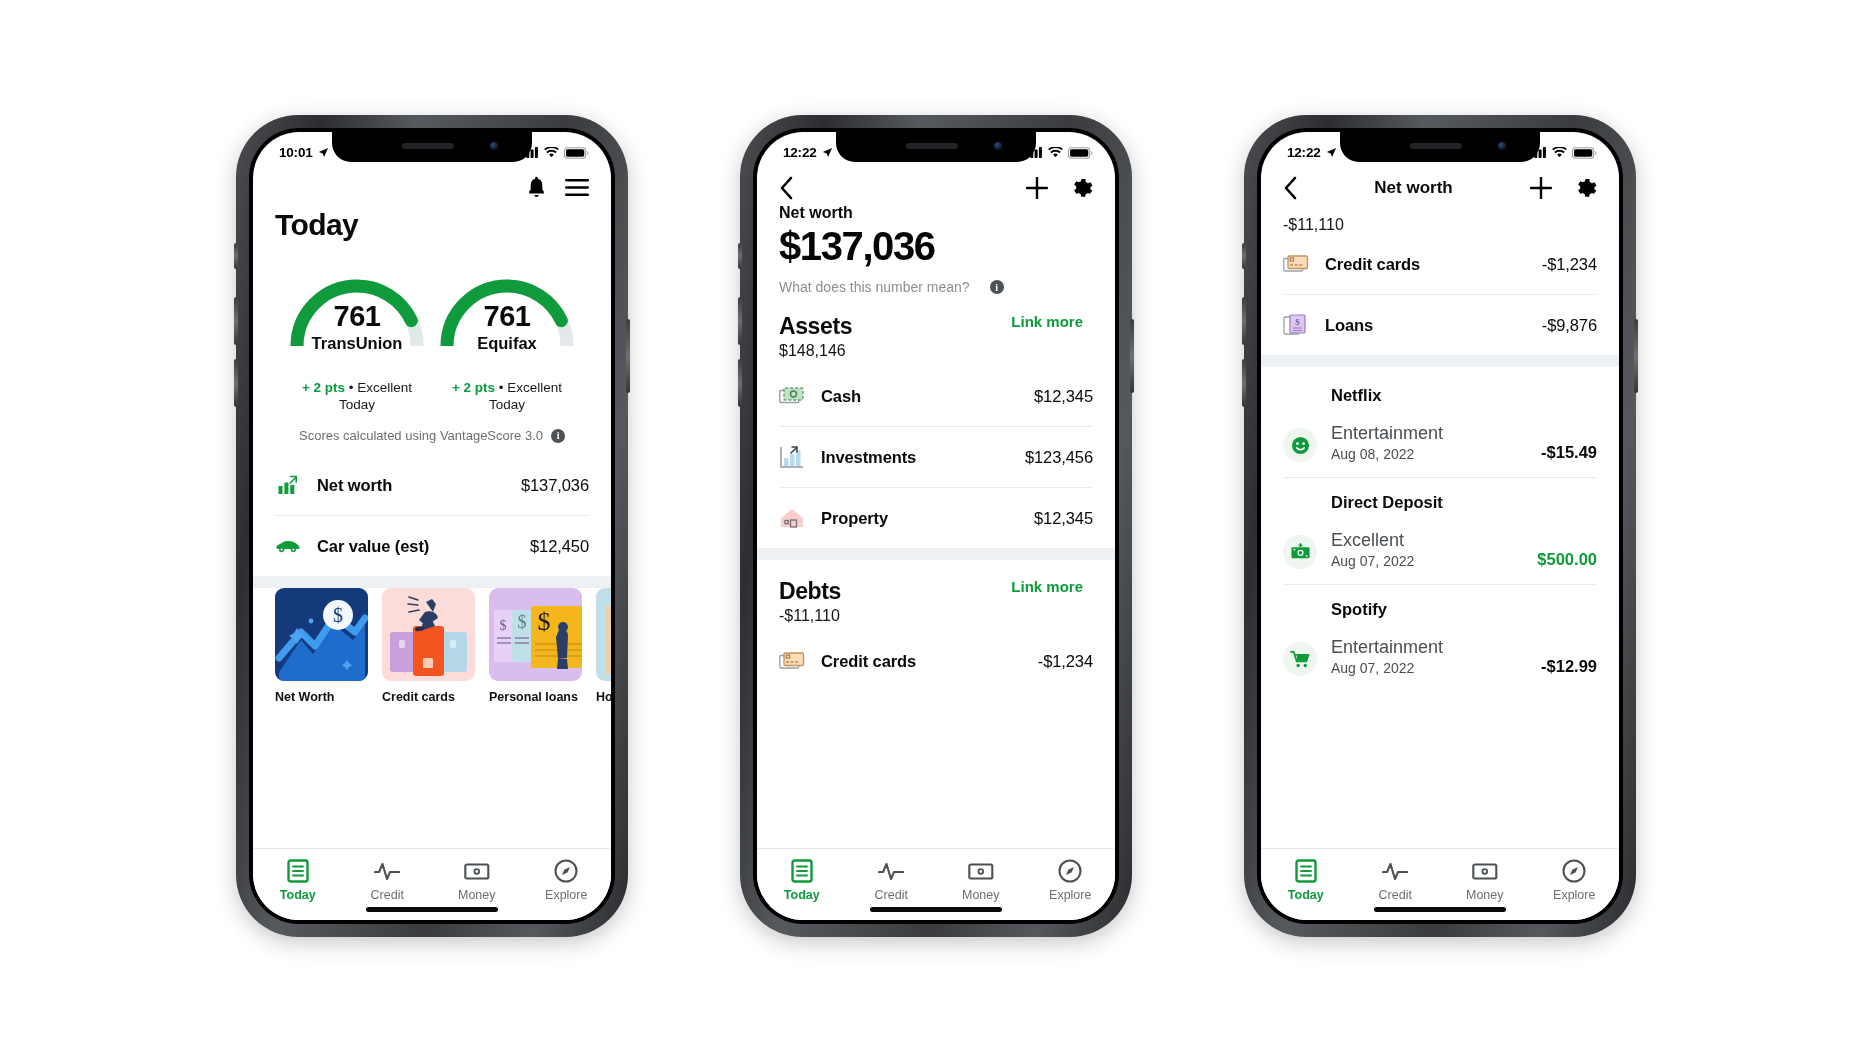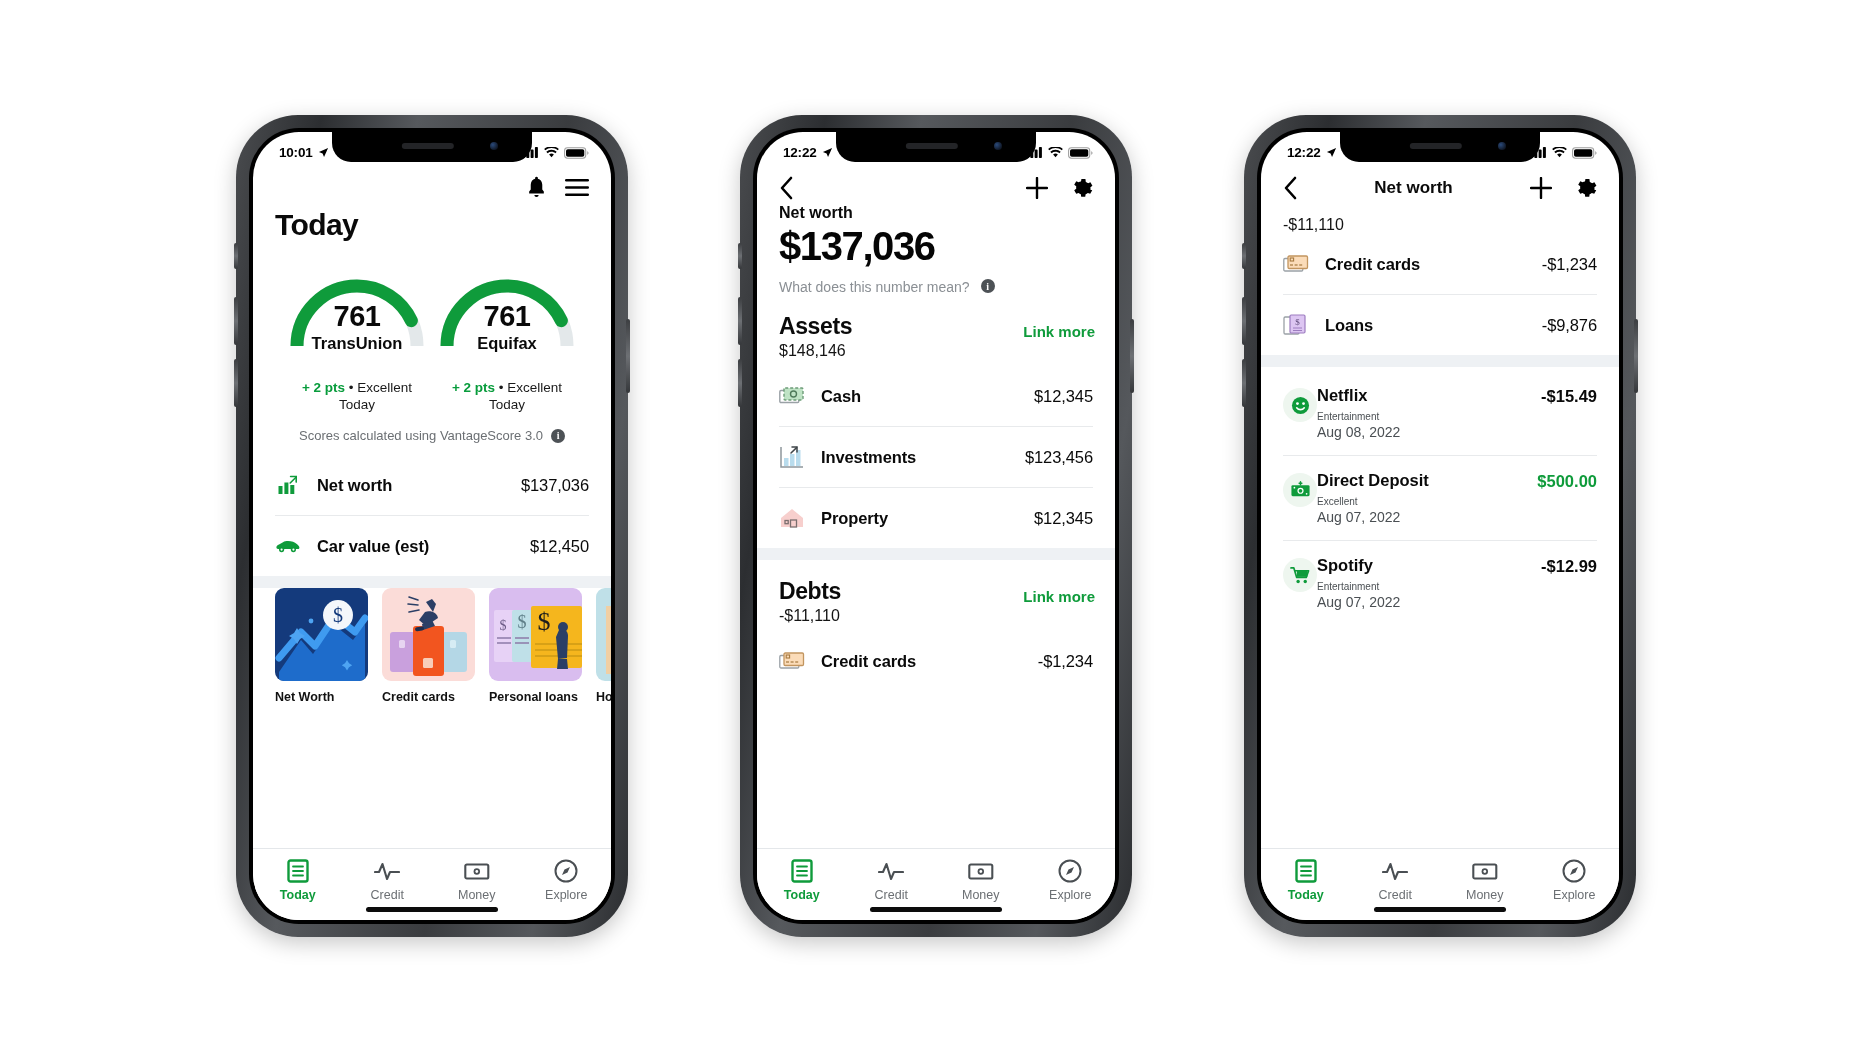--- a/index.html
+++ b/index.html
@@ -164,46 +164,46 @@
   }
   .tab { width: 25%; text-align: center; cursor: pointer; }
   .tab-ico { height: 26px; display: flex; align-items: center; justify-content: center; }
   .tab-label { margin-top: 4px; font-size: 12.5px; color: #6b6f73; }
   .tab.active .tab-label { color: #0f9b3b; font-weight: bold; }
 
   
   .nw-head { padding: 2px 22px 0 22px; }
   .nw-sub { font-size: 16px; font-weight: bold; color: #0a0a0a; }
   .nw-amount { font-size: 40px; font-weight: bold; letter-spacing: -1.4px; color: #050505; margin-top: 2px;}
-  .nw-help { display: flex; align-items: flex-start; gap: 11px; margin-top: 10px; font-size: 14px; color: #8a8f94; cursor: pointer;}
+  .nw-help { display: flex; align-items: center; gap: 20px; margin-top: 10px; font-size: 14px; color: #8a8f94; cursor: pointer;}
 
   .sec-head {
-    display: flex; align-items: flex-end; justify-content: space-between;
-    padding: 18px 20px 0 22px;
+    display: flex; align-items: flex-start; justify-content: space-between;
+    padding: 18px 32px 0 22px;
   }
   .sec-title { font-size: 23px; font-weight: bold; color: #0a0a0a; letter-spacing: -0.4px;}
   .sec-link { font-size: 15px; font-weight: bold; color: #0f9b3b; cursor: pointer; }
   .sec-amount { padding: 2px 22px 6px 22px; font-size: 16px; color: #141414; }
 
   .navtitle { font-size: 17px; font-weight: bold; color: #0a0a0a; }
 
   
   .txn {
-    display: flex; align-items: flex-start; 
+    display: flex; align-items: flex-end; gap: 14px;
     padding: 15px 0; border-bottom: 1px solid #e8eaec;
   }
   .txn:last-child { border-bottom: none; }
   .txn-ico {
     width: 34px; height: 34px; flex: 0 0 34px; border-radius: 50%;
     background: #eef6ef; display: flex; align-items: center; justify-content: center;
     margin-top: 2px;
   }
   .txn-mid { flex: 1; }
   .txn-name { font-size: 16.5px; font-weight: bold; color: #0a0a0a; }
-  .txn-cat { font-size: 10px; color: #4a4f53; margin-top: 6px; }
+  .txn-cat { font-size: 18px; color: #4a4f53; margin-top: 18px; }
   .txn-date { font-size: 14px; color: #4a4f53; margin-top: 2px; }
   .txn-amt { font-size: 16.5px; font-weight: bold; color: #0a0a0a; padding-top: 1px;}
   .txn-amt.pos { color: #0f9b3b; }
 
   .scroll-top-val { padding: 6px 22px 0 22px; font-size: 16px; color: #141414; }
 </style>
 </head>
 <body>
 
 <div class="stage">

